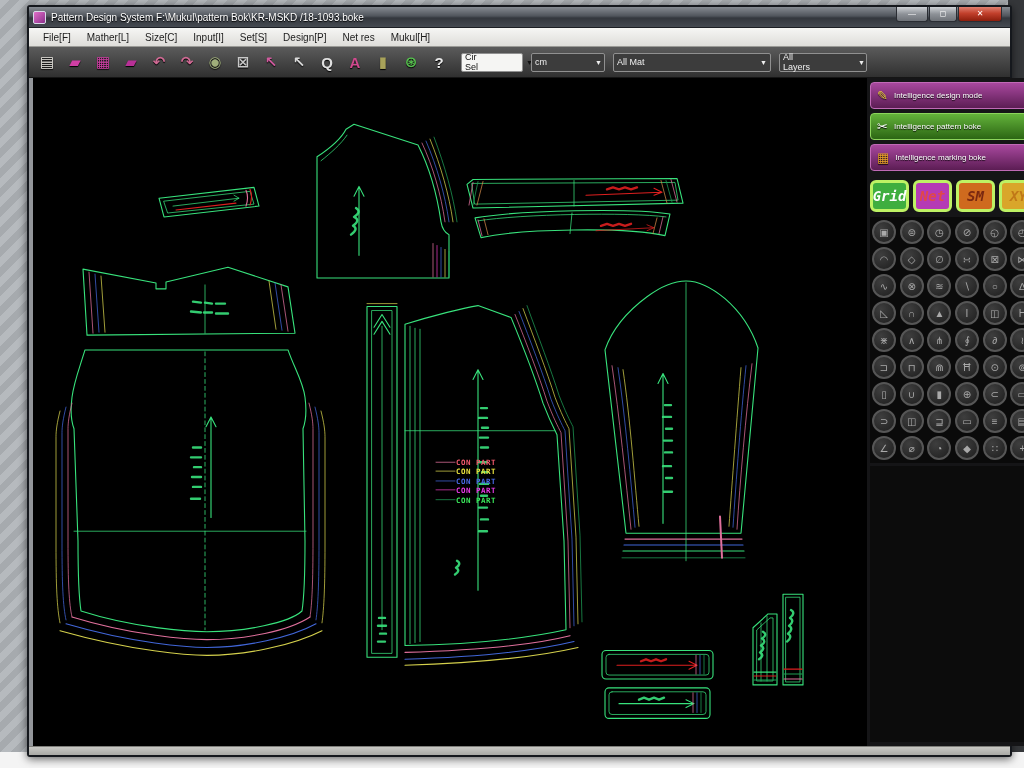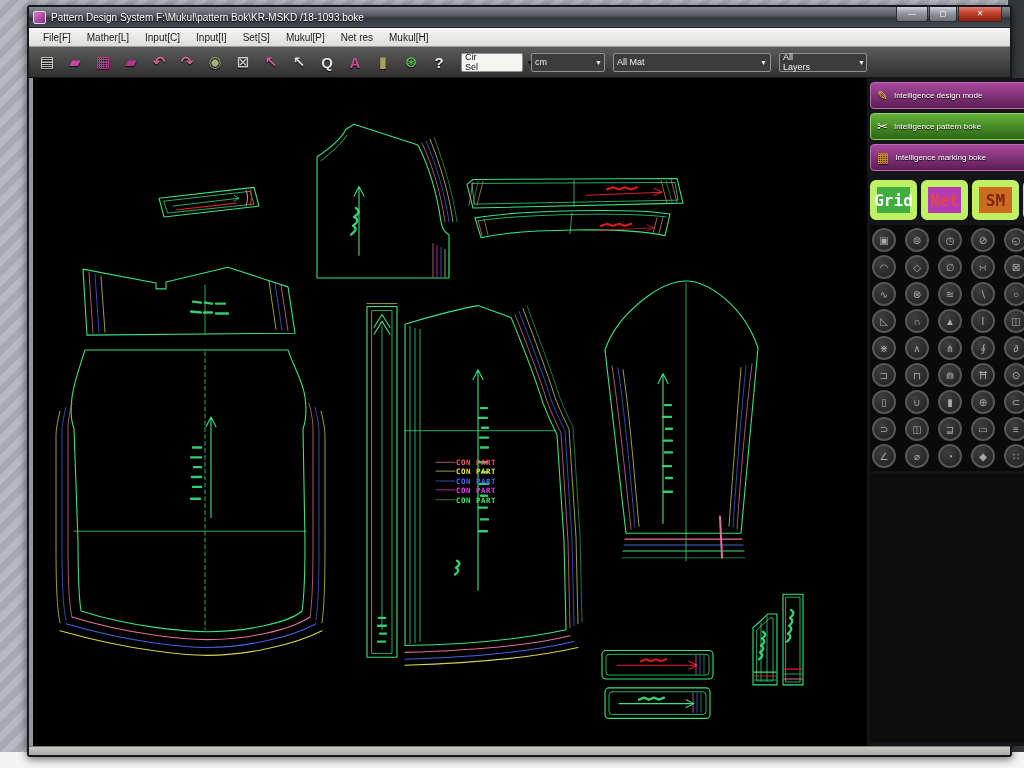--- a/index.html
+++ b/index.html
@@ -47,23 +47,23 @@
   #canvas-svg{display:block;width:826px;height:100%;}
 
   
   #right-panel{flex:1;background:#151517;padding:4px 3px;display:flex;flex-direction:column;gap:3px;}
   .mode-btn{height:25px;border-radius:4px;display:flex;align-items:center;gap:6px;
     padding:0 6px;font-size:8px;color:#fff;text-shadow:0 1px 1px #000;border:1px solid #000;}
   .mode-btn.purple{background:linear-gradient(#a8489e,#5c1d54);border-color:#c06ab6;}
   .mode-btn.green{background:linear-gradient(#63b23a,#2c6614);border-color:#8cd45c;}
   .mode-icon{font-size:13px;flex:none;}
   #view-row{display:flex;gap:4px;margin-top:2px;}
-  .view-btn{width:33px;height:26px;border-radius:6px;font-size:16px;font-weight:bold;
-    display:flex;align-items:center;justify-content:center;border:7px solid #bef264;
-    font-family:"DejaVu Sans Mono",monospace;}
+  .view-btn{width:33px;height:26px;border-radius:6px;font-size:14px;font-weight:bold;
+    display:flex;align-items:center;justify-content:center;border:3px solid #bef264;
+    font-family:"DejaVu Sans Mono",monospace;font-style:italic;}
   #tool-grid{background:#0a0a0a;padding:3px 2px;display:grid;
     grid-template-columns:repeat(6,1fr);gap:3px 2px;margin-top:2px;}
   .tool-cell{width:20px;height:20px;border-radius:50%;border:2px solid #565656;
     background:radial-gradient(circle at 35% 30%,#3e3e3e,#1e1e1e);
     color:#a9a9a9;font-size:10px;display:flex;align-items:center;justify-content:center;}
   #panel-fill{flex:1;background:#0c0c0c;}
 
   #status-bar{height:8px;background:linear-gradient(#c9c9c5,#a9a9a5);border-top:1px solid #7e7e7a;}
 
   
@@ -91,24 +91,24 @@
     <span id="win-controls">
       <span class="win-btn min">—</span>
       <span class="win-btn max">◻</span>
       <span class="win-btn close">✕</span>
     </span>
   </div>
 
   <div id="menu-bar">
       <span class="menu-item">File[F]</span>
       <span class="menu-item">Mather[L]</span>
-      <span class="menu-item">Input[C]</span>
+      <span class="menu-item">Size[C]</span>
       <span class="menu-item">Input[I]</span>
       <span class="menu-item">Set[S]</span>
-      <span class="menu-item">Mukul[P]</span>
+      <span class="menu-item">Design[P]</span>
       <span class="menu-item">Net res</span>
       <span class="menu-item">Mukul[H]</span>
     </div>
 
   <div id="toolbar">
     <span id="tb-icons" style="display:flex;align-items:center;">
         <span class="tb-icon" style="color: rgb(232, 230, 224);">▤</span>
         <span class="tb-icon" style="color: rgb(207, 63, 164);">▰</span>
         <span class="tb-icon" style="color: rgb(207, 63, 164);">▦</span>
         <span class="tb-icon" style="color: rgb(184, 48, 150);">▰</span>

